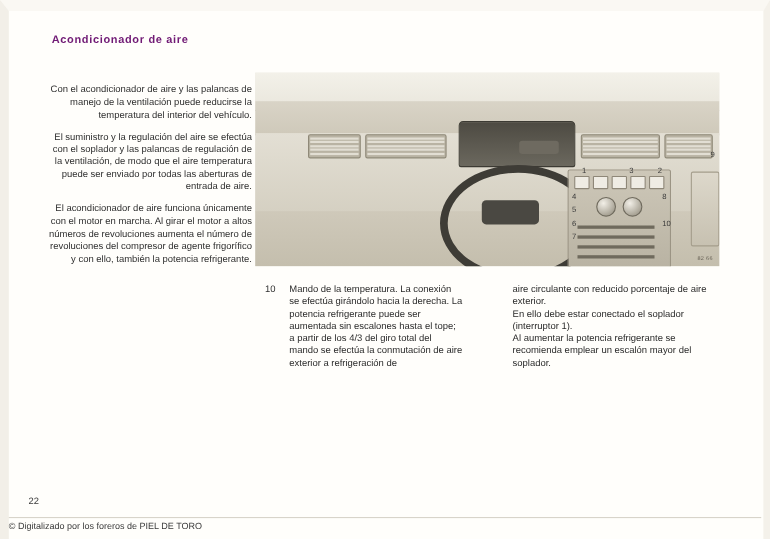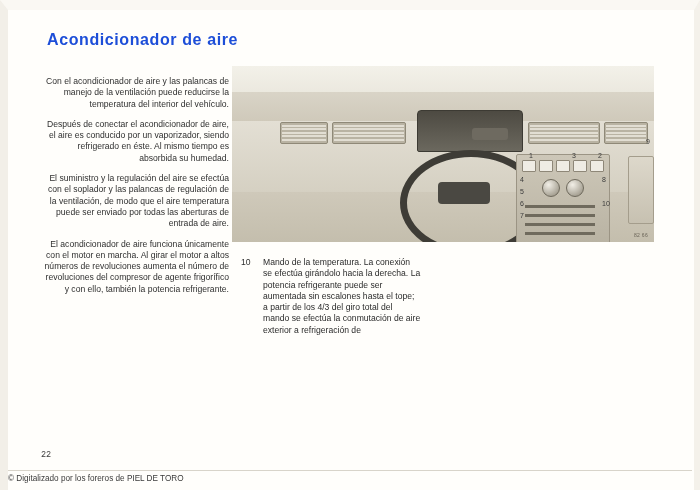--- a/index.html
+++ b/index.html
@@ -28,24 +28,24 @@
     box-sizing: border-box;
     border-left: 8px solid #f2efe8;
     border-right: 6px solid #f4f1ea;
     border-top: 10px solid #faf8f3;
     pointer-events: none;
   }
   .title {
     position: absolute;
     left: 47px;
     top: 31px;
-    font-size: 16px;
+    font-size: 10px;
     font-weight: 700;
     letter-spacing: 0.6px;
-    color: #1d4ed8;
+    color: #701a75;
     font-family: "Liberation Sans", sans-serif;
   }
   .col {
     position: absolute;
     font-size: 8.6px;
     line-height: 11.3px;
     color: #2f2f2f;
     text-align: right;
   }
   .col p {
@@ -217,25 +217,24 @@
   }
   
   .callout {
     position: absolute;
     font-size: 7px;
     color: #3a3a3a;
     font-family: "Liberation Sans", sans-serif;
   }
   .footer-pageno {
     position: absolute;
-    left: 41px;
+    left: 26px;
     top: 450px;
     font-size: 8.5px;
     color: #3a3a3a;
-    font-family: Liberation Mono, monospace;
   }
   .footer-credit {
     position: absolute;
     left: 8px;
     top: 470px;
     width: 684px;
     font-size: 8.2px;
     color: #3a3a3a;
     border-top: 1px solid #d8d4ca;
     padding-top: 3px;
@@ -245,21 +244,20 @@
 <body>
 
 <div class="page">
 
   <div class="scan-edge"></div>
 
   <div class="title">Acondicionador de aire</div>
 
   <div class="col col-left">
     <p>Con el acondicionador de aire y las palancas de manejo de la ventilación puede reducirse la temperatura del interior del vehículo.</p>
-    <p>Después de conectar el acondicionador de aire, el aire es conducido por un vaporizador, siendo refrigerado en éste. Al mismo tiempo es absorbida su humedad.</p>
     <p>El suministro y la regulación del aire se efectúa con el soplador y las palancas de regulación de la ventilación, de modo que el aire temperatura puede ser enviado por todas las aberturas de entrada de aire.</p>
     <p>El acondicionador de aire funciona únicamente con el motor en marcha. Al girar el motor a altos números de revoluciones aumenta el número de revoluciones del compresor de agente frigorífico y con ello, también la potencia refrigerante.</p>
   </div>
 
   <div class="photo">
     <div class="windshield"></div>
     <div class="dashtop"></div>
     <div class="dashface"></div>
     <div class="lower"></div>
 
@@ -330,17 +328,22 @@
     <div class="callout" style="left:370px; top:110px;">8</div>
     <div class="callout" style="left:370px; top:134px;">10</div>
 
     <div class="photo-code">82 66</div>
   </div>
 
   <div class="bot-num">10</div>
   <div class="bottom bot-c1">
     <p>Mando de la temperatura. La conexión se efectúa girándolo hacia la derecha. La potencia refrigerante puede ser aumentada sin escalones hasta el tope; a partir de los 4/3 del giro total del mando se efectúa la conmutación de aire exterior a refrigeración de</p>
   </div>
+  <div class="bottom bot-c2">
+    <p style="white-space:pre-line;">aire circulante con reducido porcentaje de aire exterior.
+En ello debe estar conectado el soplador (interruptor 1).
+Al aumentar la potencia refrigerante se recomienda emplear un escalón mayor del soplador.</p>
+  </div>
 
   <div class="footer-pageno">22</div>
   <div class="footer-credit">© Digitalizado por los foreros de PIEL DE TORO</div>
 
 </div>
 
 </body></html>

